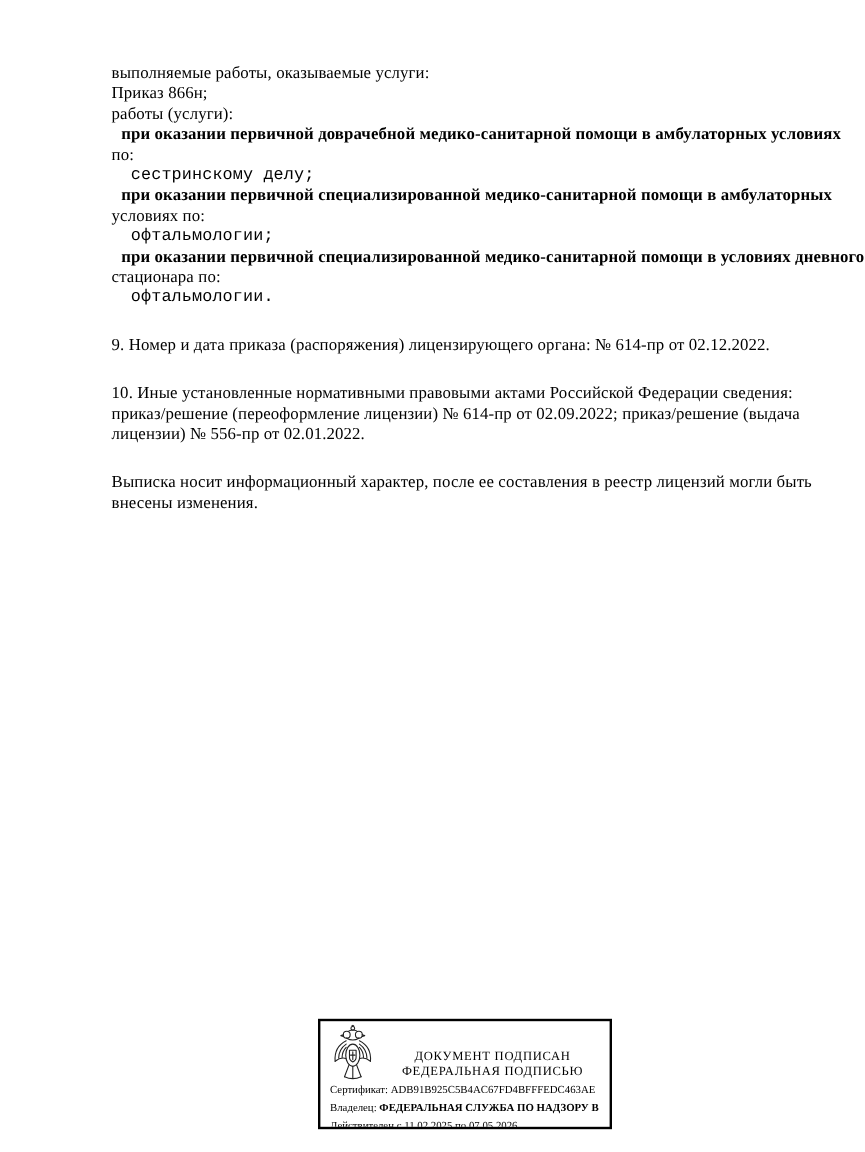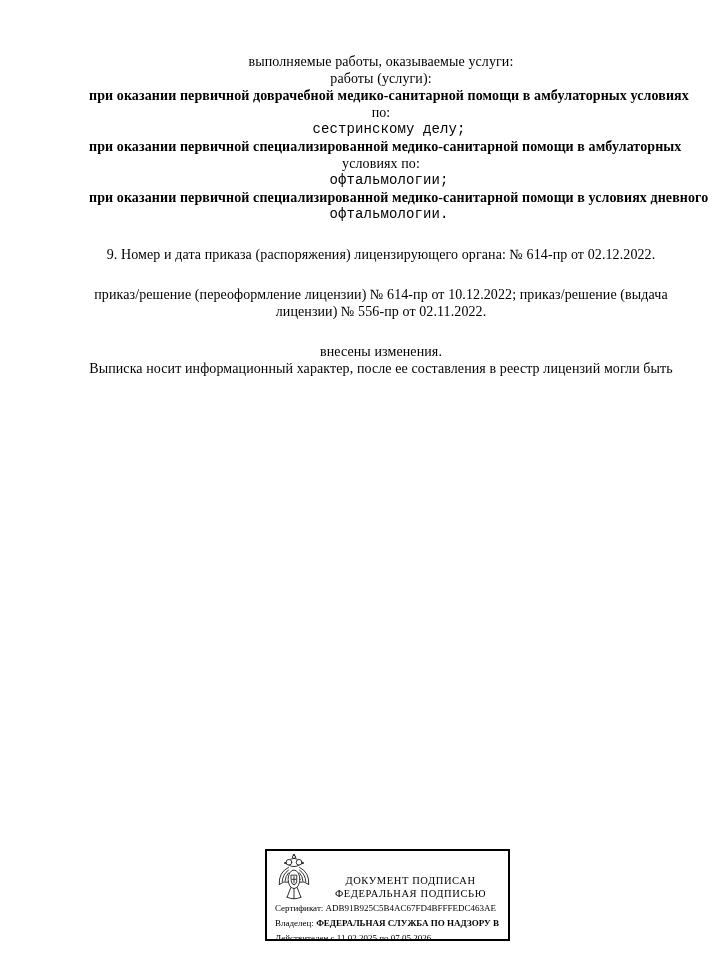--- a/index.html
+++ b/index.html
@@ -16,24 +16,23 @@
     overflow: hidden;
   }
   .page {
     position: absolute;
     inset: 0;
     background: #ffffff;
   }
   
   .text-block {
     position: absolute;
-    left: 81px;
+    left: 93px;
     top: 53px;
     width: 600px;
-    text-align: center;
   }
   .line {
     font-size: 14px;
     line-height: 17px;
     min-height: 17px;
     white-space: pre;
     letter-spacing: 0.1px;
   }
   .line.blank { height: 23px; }
   .line.ind-1 { padding-left: 8px; font-weight: bold; }
@@ -81,37 +80,40 @@
   }
   .owner-value { font-weight: bold; }
 </style>
 </head>
 <body>
 
 <div class="page">
 
   <div class="text-block">
       <div class="line ind-0">выполняемые работы, оказываемые услуги:</div>
+      <div class="line ind-0">Приказ 866н;</div>
       <div class="line ind-0">работы (услуги):</div>
       <div class="line ind-1">при оказании первичной доврачебной медико-санитарной помощи в амбулаторных условиях</div>
       <div class="line ind-0">по:</div>
       <div class="line ind-2">сестринскому делу;</div>
       <div class="line ind-1">при оказании первичной специализированной медико-санитарной помощи в амбулаторных</div>
       <div class="line ind-0">условиях по:</div>
       <div class="line ind-2">офтальмологии;</div>
       <div class="line ind-1">при оказании первичной специализированной медико-санитарной помощи в условиях дневного</div>
+      <div class="line ind-0">стационара по:</div>
       <div class="line ind-2">офтальмологии.</div>
       <div class="line ind-0 blank"></div>
       <div class="line ind-0">9. Номер и дата приказа (распоряжения) лицензирующего органа: № 614-пр от 02.12.2022.</div>
       <div class="line ind-0 blank"></div>
-      <div class="line ind-0">приказ/решение (переоформление лицензии) № 614-пр от 10.12.2022; приказ/решение (выдача</div>
-      <div class="line ind-0">лицензии) № 556-пр от 02.11.2022.</div>
+      <div class="line ind-0">10. Иные установленные нормативными правовыми актами Российской Федерации сведения:</div>
+      <div class="line ind-0">приказ/решение (переоформление лицензии) № 614-пр от 02.09.2022; приказ/решение (выдача</div>
+      <div class="line ind-0">лицензии) № 556-пр от 02.01.2022.</div>
       <div class="line ind-0 blank"></div>
+      <div class="line ind-0">Выписка носит информационный характер, после ее составления в реестр лицензий могли быть</div>
       <div class="line ind-0">внесены изменения.</div>
-      <div class="line ind-0">Выписка носит информационный характер, после ее составления в реестр лицензий могли быть</div>
     </div>
 
   <div class="stamp">
     <div class="stamp-header">
       <svg class="eagle" width="38" height="46" viewBox="0 0 40 50" fill="none" stroke="#222222" stroke-width="1" stroke-linecap="round" stroke-linejoin="round">
 
         <circle cx="20" cy="3.2" r="1.7"></circle>
         <path d="M20 1.5 L20 0.2 M19.2 0.8 L20.8 0.8"></path>
 
         <circle cx="14.5" cy="9" r="3.1"></circle>

